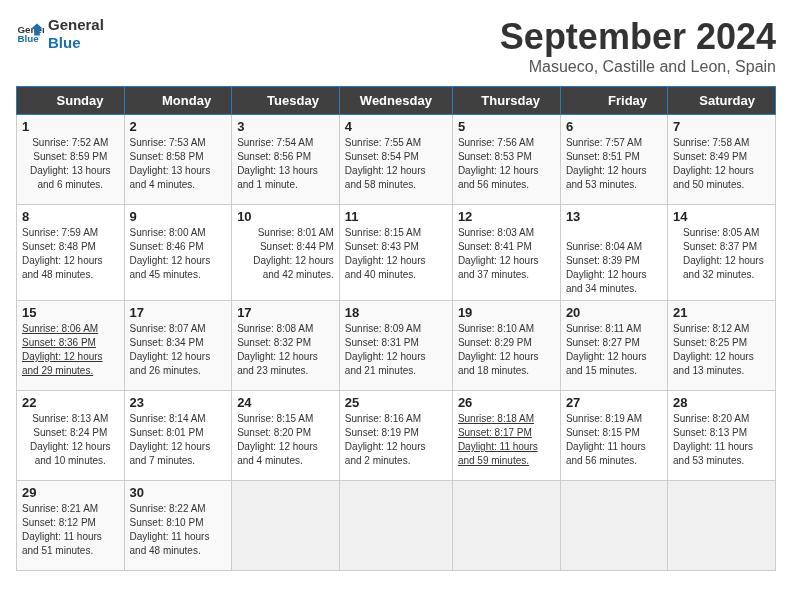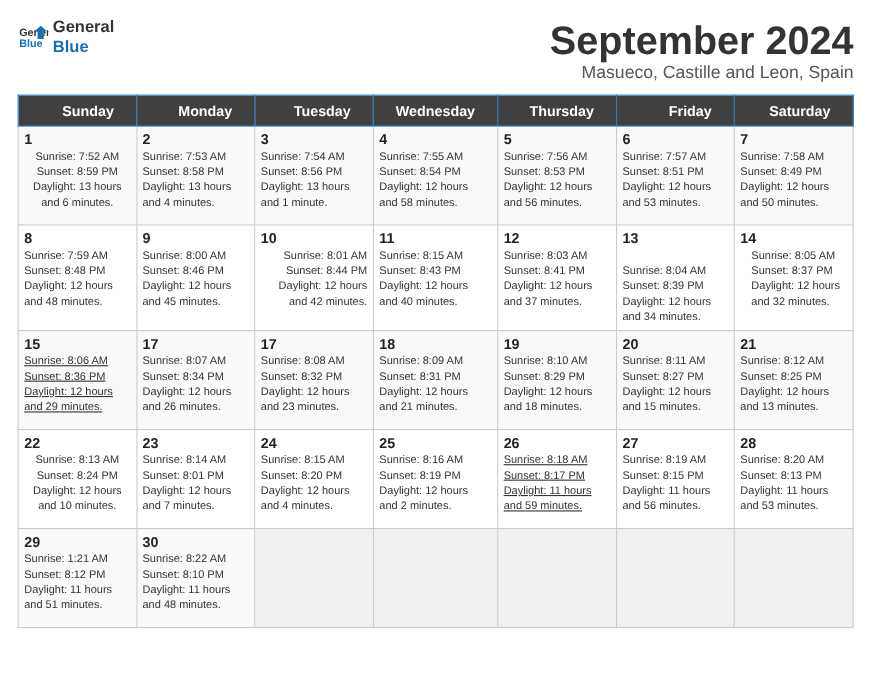--- a/index.html
+++ b/index.html
@@ -316,21 +316,21 @@
           <span class="day-number">28</span>
           <div class="day-info" style="white-space: pre-line;">Sunrise: 8:20 AM
 Sunset: 8:13 PM
 Daylight: 11 hours
 and 53 minutes.</div>
         </td>
       </tr>
       <tr>
         <td>
           <span class="day-number">29</span>
-          <div class="day-info" style="white-space: pre-line;">Sunrise: 1:21 AM
+          <div class="day-info" style="white-space: pre-line;">Sunrise: 8:21 AM
 Sunset: 8:12 PM
 Daylight: 11 hours
 and 51 minutes.</div>
         </td>
         <td>
           <span class="day-number">30</span>
           <div class="day-info" style="white-space: pre-line;">Sunrise: 8:22 AM
 Sunset: 8:10 PM
 Daylight: 11 hours
 and 48 minutes.</div>

